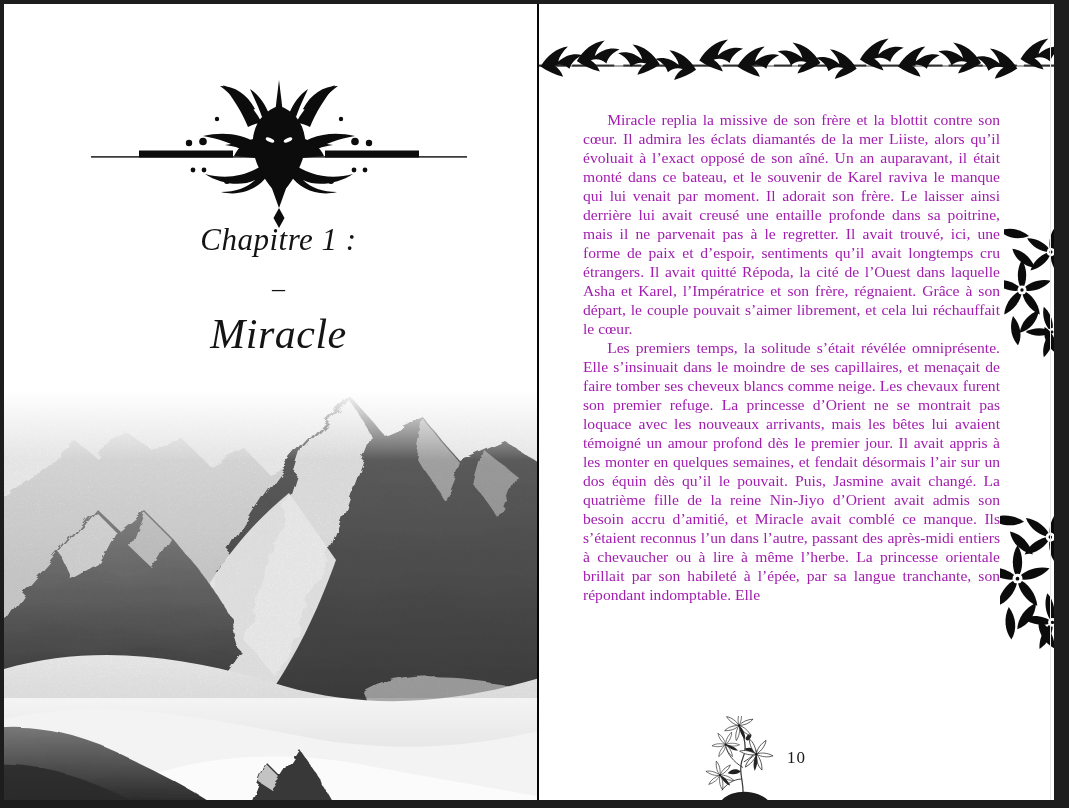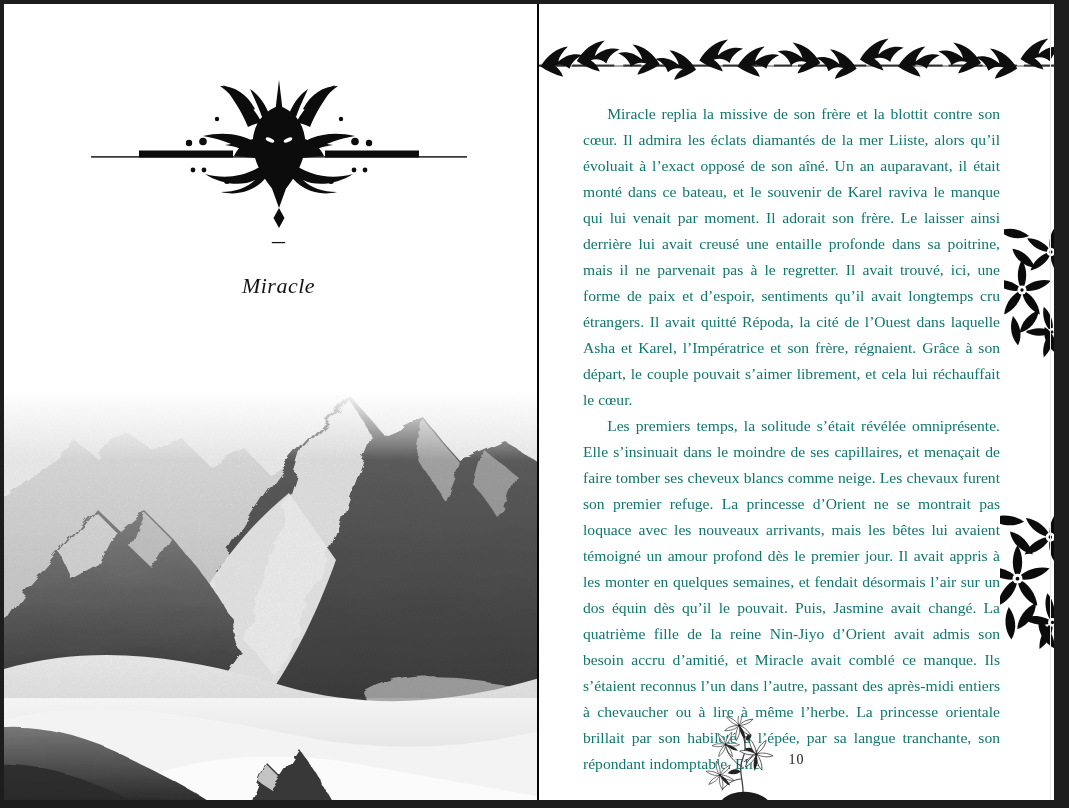--- a/index.html
+++ b/index.html
@@ -13,35 +13,35 @@
   .page-left{width:533px;}
   .page-right{width:515px;border-left:2px solid #060606;}
   .page-right::after{content:"";position:absolute;right:3px;top:0;bottom:0;width:1px;background:#e9e9e9;}
 
   
   .chapter-ornament{position:absolute;top:76px;left:0;right:0;display:flex;justify-content:center;transform:translateX(8px);}
   .chapter-title{position:absolute;top:212px;left:0;right:0;text-align:center;transform:translateX(8px);
     font-style:italic;color:#141414;}
   .chapter-title .tline{display:block;font-size:31px;line-height:48px;letter-spacing:.5px;}
   .chapter-title .tsep{display:block;font-size:26px;line-height:30px;margin-top:10px;}
-  .chapter-title .tsub{display:block;font-size:22px;line-height:44px;margin-top:8px;letter-spacing:.5px;}
+  .chapter-title .tsub{display:block;font-size:42px;line-height:44px;margin-top:8px;letter-spacing:.5px;}
   .mountain{position:absolute;left:0;bottom:0;width:533px;height:410px;display:block;}
 
   
   .birds{position:absolute;top:28px;left:0;width:100%;height:68px;display:block;}
-  .body-text{position:absolute;top:97px;left:44px;right:54px;
-    font-size:15.6px;line-height:26px;text-align:justify;color:#0f766e;
+  .body-text{position:absolute;top:106px;left:44px;right:54px;
+    font-size:15.6px;line-height:19px;text-align:justify;color:#a21caf;
     hyphens:auto;-webkit-hyphens:auto;}
   .body-text p{margin:0;text-indent:1.55em;}
   .flower-cluster{position:absolute;display:block;}
   .fc-top{top:220px;right:-16px;width:66px;height:136px;}
   .fc-bottom{top:503px;right:-16px;width:70px;height:152px;}
   .footer-sprig{position:absolute;left:164px;top:712px;width:76px;height:84px;display:block;}
   .page-number{position:absolute;bottom:32px;left:0;right:0;text-align:center;
-    font-size:14px;color:#1a1a1a;letter-spacing:1px;}
+    font-size:17px;color:#1a1a1a;letter-spacing:1px;}
 </style>
 </head>
 <body>
 
 <div class="spread">
 
   <div class="page page-left">
 
     <div class="chapter-ornament">
       <svg width="380" height="150" viewBox="0 0 380 150" xmlns="http://www.w3.org/2000/svg">
@@ -74,20 +74,21 @@
           <path d="M212,58 C223,60 231,67 235,76 L213,78 Z"></path>
           <path d="M181,103 L190,128 L199,103 Z"></path>
           <ellipse cx="181" cy="60" rx="4.6" ry="1.9" fill="#ffffff" transform="rotate(24 181 60)"></ellipse>
           <ellipse cx="199" cy="60" rx="4.6" ry="1.9" fill="#ffffff" transform="rotate(-24 199 60)"></ellipse>
           <path d="M190,128 L195.5,138 L190,148 L184.5,138 Z"></path>
         </g>
       </svg>
     </div>
 
     <h1 class="chapter-title" style="margin:0;font-weight:normal;">
+      <span class="tline">Chapitre 1 :</span>
       <span class="tsep">–</span>
       <span class="tsub">Miracle</span>
     </h1>
 
     <svg class="mountain" viewBox="0 0 533 410" preserveAspectRatio="none" xmlns="http://www.w3.org/2000/svg">
       <defs>
         <linearGradient id="rockL" x1="0" y1="0" x2="0" y2="1">
           <stop offset="0" stop-color="#8f8f8f"></stop>
             <stop offset="1" stop-color="#3c3c3c"></stop>
         </linearGradient>

